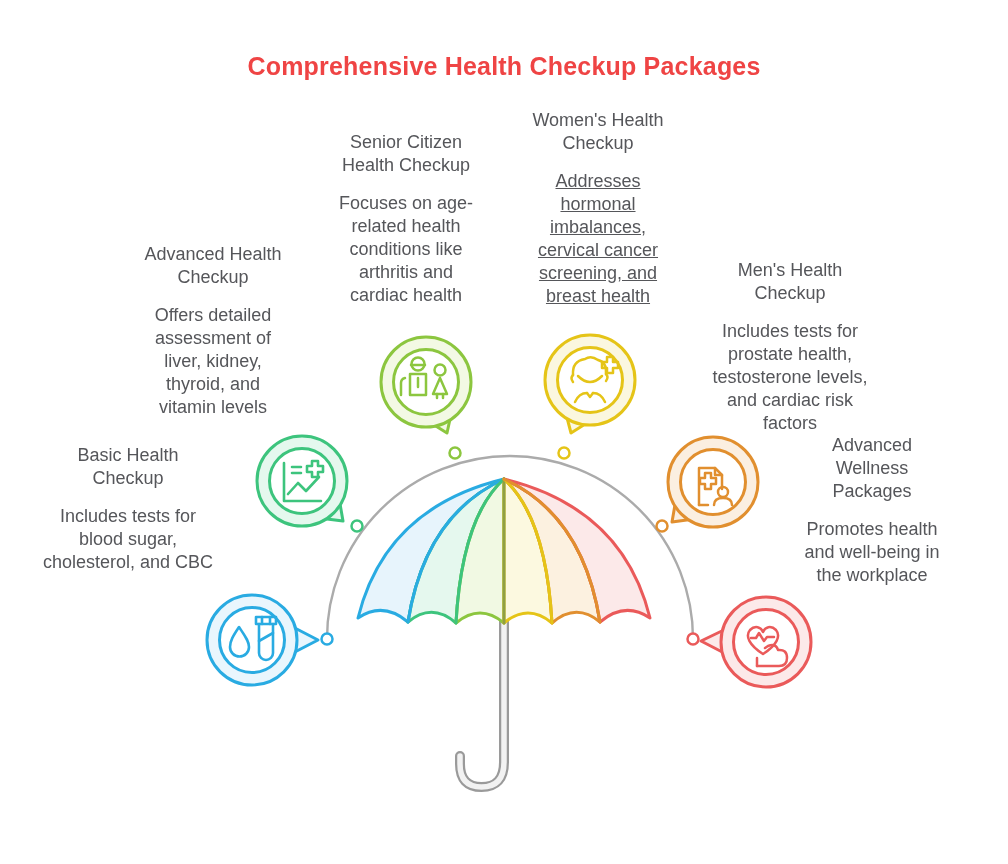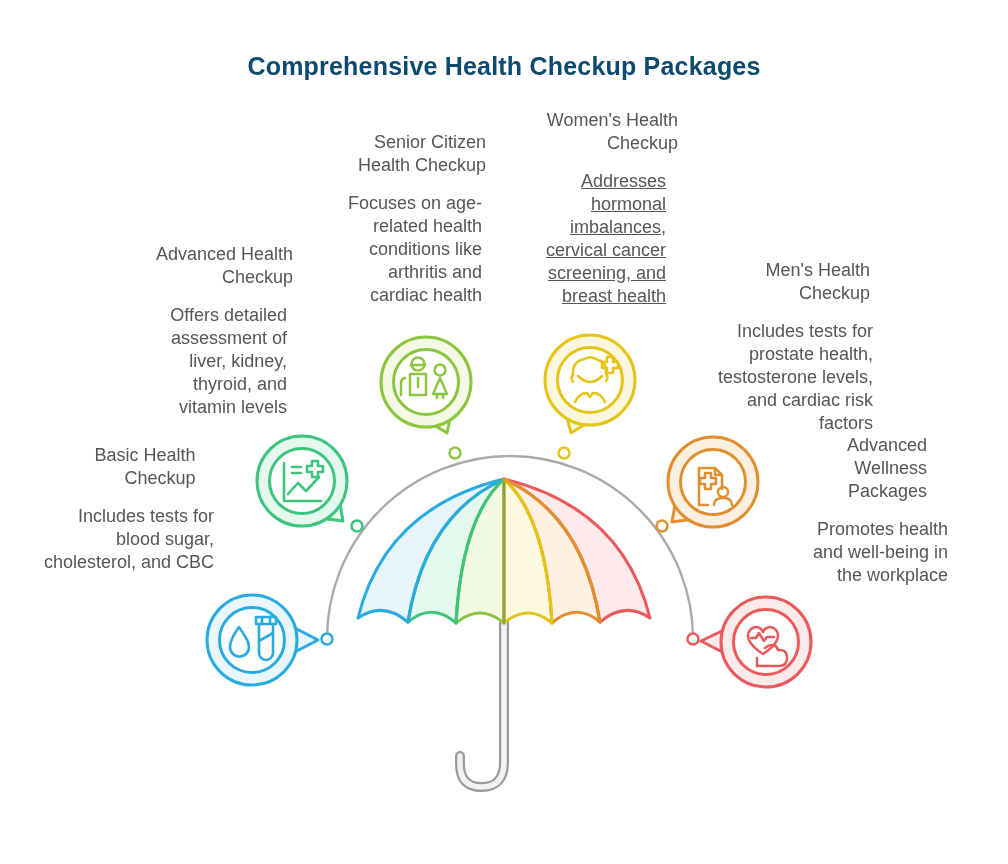--- a/index.html
+++ b/index.html
@@ -6,26 +6,26 @@
   #canvas{
     position:relative;
     width:1008px;height:864px;
     background:#ffffff;
     font-family:"Liberation Sans", sans-serif;
     overflow:hidden;
   }
   #title{
     position:absolute;top:52px;left:0;width:1008px;
     text-align:center;
-    font-size:25px;font-weight:bold;color:#0c4a6e;
+    font-size:25px;font-weight:bold;color:#ef4444;
     letter-spacing:0.2px;
   }
   .pkg{
     position:absolute;
-    text-align:right;
+    text-align:center;
     color:#55565a;
     font-size:18px;
     line-height:23px;
   }
   .pkg .pkg-name{margin:0 auto;}
   .pkg .pkg-desc{margin:15px auto 0 auto;}
   
   #pkg-basic{top:444px;left:30px;width:196px;}
   #pkg-basic .pkg-name{max-width:135px;}
   #pkg-basic .pkg-desc{max-width:172px;}

